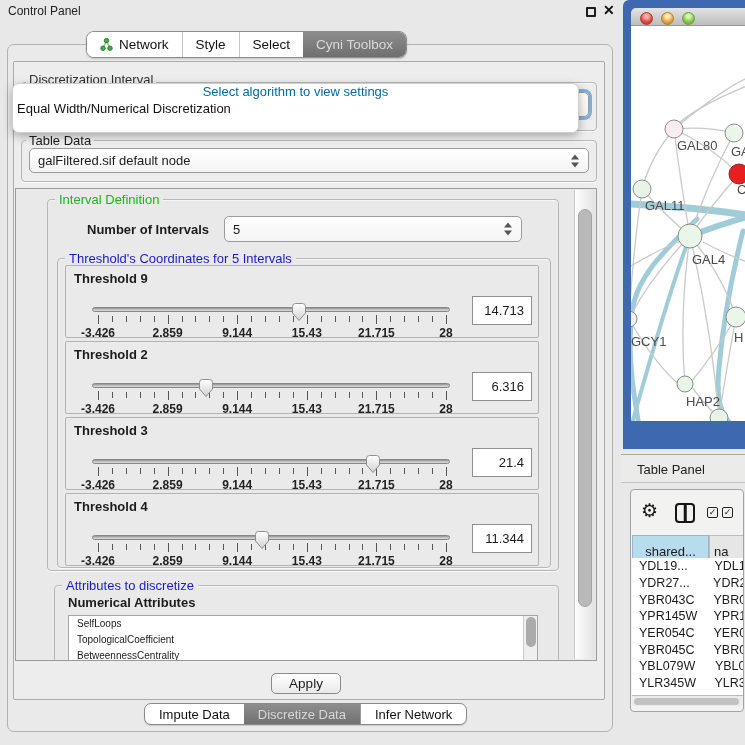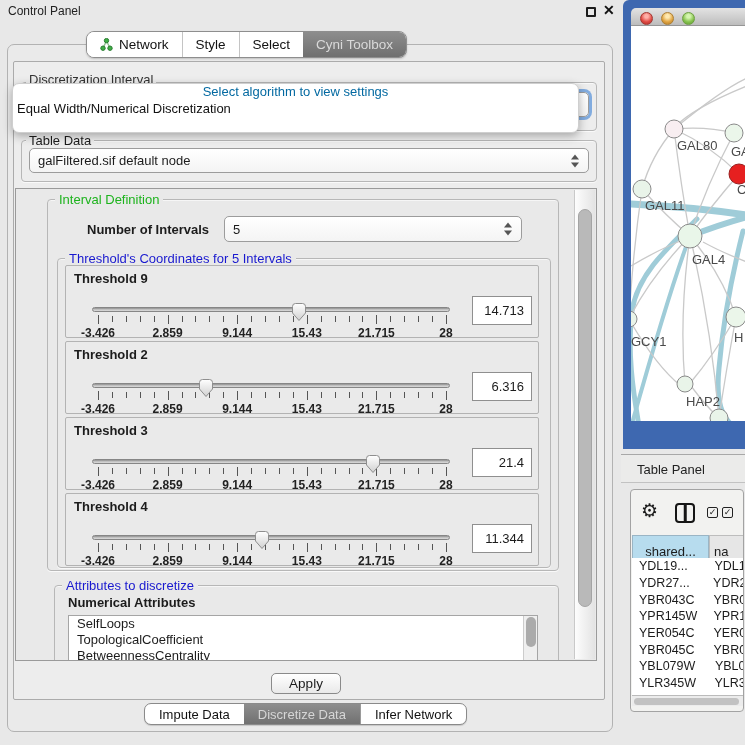--- a/index.html
+++ b/index.html
@@ -69,21 +69,21 @@
   .tick.minor{top:50px;height:6px;}
   .tick.major{top:49px;height:9px;}
   .ticklab{position:absolute;top:60px;width:60px;text-align:center;font-size:12px;font-weight:bold;color:#222;}
   .thr-thumb{position:absolute;z-index:5;}
   .thr-value{position:absolute;left:406px;top:30px;width:60px;height:29px;background:#fff;
              border:1px solid #8f8f8f;font-size:13px;line-height:27px;text-align:right;padding-right:7px;}
 
   
   #attr-list{position:absolute;left:13px;top:29px;width:470px;height:48px;background:#fff;
              border:1px solid #a5a5a5;overflow:hidden;}
-  .attr-item{height:16px;line-height:16px;padding-left:8px;font-size:13px;}
+  .attr-item{height:16px;line-height:16px;padding-left:8px;font-size:10px;}
   #attr-vscroll{position:absolute;right:0;top:0;width:14px;height:48px;background:#efefef;border-left:1px solid #ccc;}
   #attr-thumb{position:absolute;left:2px;top:1px;width:10px;height:30px;background:#ababab;border-radius:5px;}
 
   
   #apply-btn{left:271px;top:673px;width:70px;height:21px;background:linear-gradient(#ffffff,#e9e9e9);
              border:1px solid #8a8a8a;border-radius:5px;text-align:center;line-height:19px;font-size:13.5px;}
   #bottom-tabs{left:144px;top:703px;height:22px;display:inline-flex;background:#fff;border:1px solid #8a8a8a;
                border-radius:7px;overflow:hidden;box-shadow:0 1px 1px rgba(0,0,0,.15);}
   .bseg{display:flex;align-items:center;padding:0 14px;font-size:13px;color:#111;}
   .bseg.selected{background:linear-gradient(#8d8d8d,#717171);color:#d6d6d6;}

